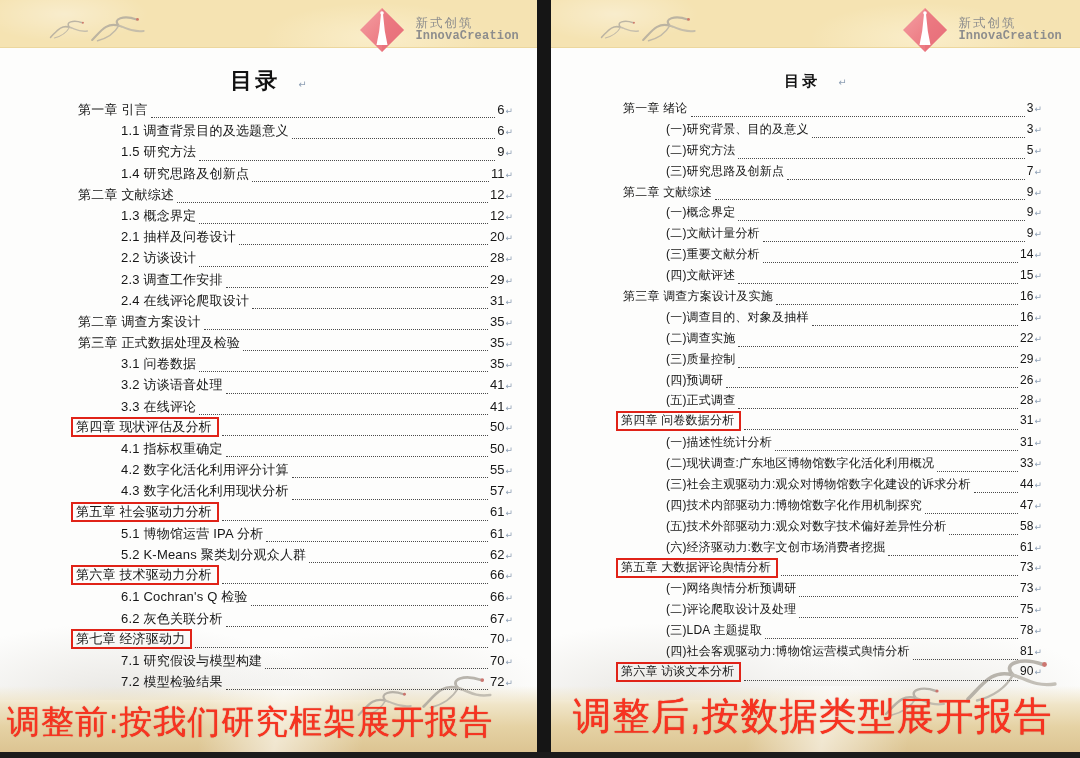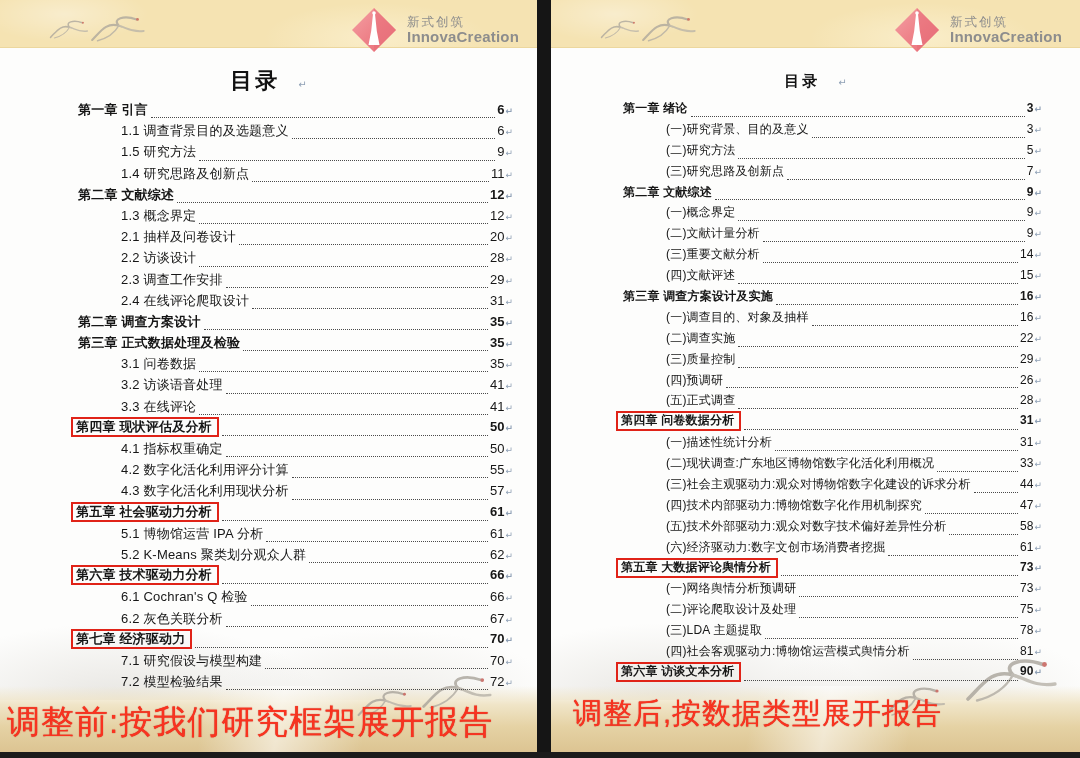--- a/index.html
+++ b/index.html
@@ -31,39 +31,39 @@
       radial-gradient(120px 40px at 12% 30%, rgba(255,255,255,.35), transparent 70%),
       radial-gradient(160px 50px at 70% 80%, rgba(255,248,225,.5), transparent 70%),
       var(--header-cream);
     border-bottom:1px solid #ecd79e;
   }
   .band .cranes{position:absolute;left:48px;top:10px;opacity:.75;}
   .logo{position:absolute;right:18px;top:7px;display:flex;align-items:center;gap:10px;}
   .logo .diamond{width:46px;height:46px;position:relative;flex:0 0 auto;}
   .logo-text{display:flex;flex-direction:column;line-height:1.12;}
   .logo-text .cn{font-size:12.5px;color:#8d8d8d;letter-spacing:2px;}
-  .logo-text .en{font-size:15px;color:#8d8d8d;font-weight:700;letter-spacing:.2px;}
+  .logo-text .en{font-size:12px;color:#8d8d8d;font-weight:700;letter-spacing:.2px;font-family:Liberation Mono, monospace;}
 
   
   .doc{position:absolute;top:59px;left:0;right:0;bottom:6px;z-index:5;}
   .doc-title{display:flex;justify-content:center;align-items:baseline;gap:18px;}
   .panel.left .doc-title{margin-top:7px;margin-bottom:5px;}
   .panel.right .doc-title{margin-top:13px;margin-bottom:9px;}
   .doc-title .t{font-weight:700;letter-spacing:3px;color:#111;}
   .panel.left .doc-title .t{font-size:22px;}
   .panel.right .doc-title .t{font-size:15px;}
   .pmark{color:#8fa0b5;font-size:10px;}
 
   .toc{display:flex;flex-direction:column;}
   .panel.left .toc{margin:0 24px 0 78px;}
   .panel.right .toc{margin:0 38px 0 72px;}
   .toc-row{display:flex;align-items:baseline;white-space:nowrap;}
   .panel.left .toc-row{height:21.2px;font-size:13px;}
   .panel.right .toc-row{height:20.9px;font-size:12px;}
-  .toc-row.chap{font-weight:700;}
+  .toc-row.chap{font-weight:400;}
   .toc-row.sub .ttl{margin-left:43px;}
   .toc-row .ttl{flex:0 0 auto;color:#161616;letter-spacing:.2px;}
   .toc-row .lead{flex:1 1 auto;border-bottom:1.6px dotted #4a4a4a;align-self:flex-end;margin:0 2px 4px 3px;min-width:8px;}
   .toc-row .pg{flex:0 0 auto;color:#161616;}
   .toc-row .pmark{margin-left:1px;font-size:9px;}
   .toc-row.boxed .ttl{
     border:2px solid var(--highlight-red);
     padding:0 5px 1px 3px;margin:-2px 0 -2px -7px;line-height:15px;
   }
 
@@ -78,21 +78,21 @@
     background:linear-gradient(100deg, transparent 38%, rgba(255,255,255,.55) 52%, transparent 68%);}
   .crane-flock{position:absolute;z-index:3;pointer-events:none;opacity:.8;}
 
   .caption{
     position:absolute;z-index:20;bottom:13px;
     color:var(--caption-red);
     text-shadow:0 0 1px #c41708;
     letter-spacing:1px;white-space:nowrap;
   }
   .panel.left .caption{left:7px;font-size:33px;}
-  .panel.right .caption{left:22px;font-size:29px;bottom:24px;}
+  .panel.right .caption{left:22px;font-size:38px;bottom:16px;}
 </style>
 </head>
 <body>
 
 <svg width="0" height="0" style="position:absolute">
   <defs>
     <linearGradient id="diamondGrad" x1="0" y1="0" x2="1" y2="1">
       <stop offset="0" stop-color="#f4a0a4"></stop>
       <stop offset=".5" stop-color="#ee8289"></stop>
       <stop offset="1" stop-color="#e9707b"></stop>

